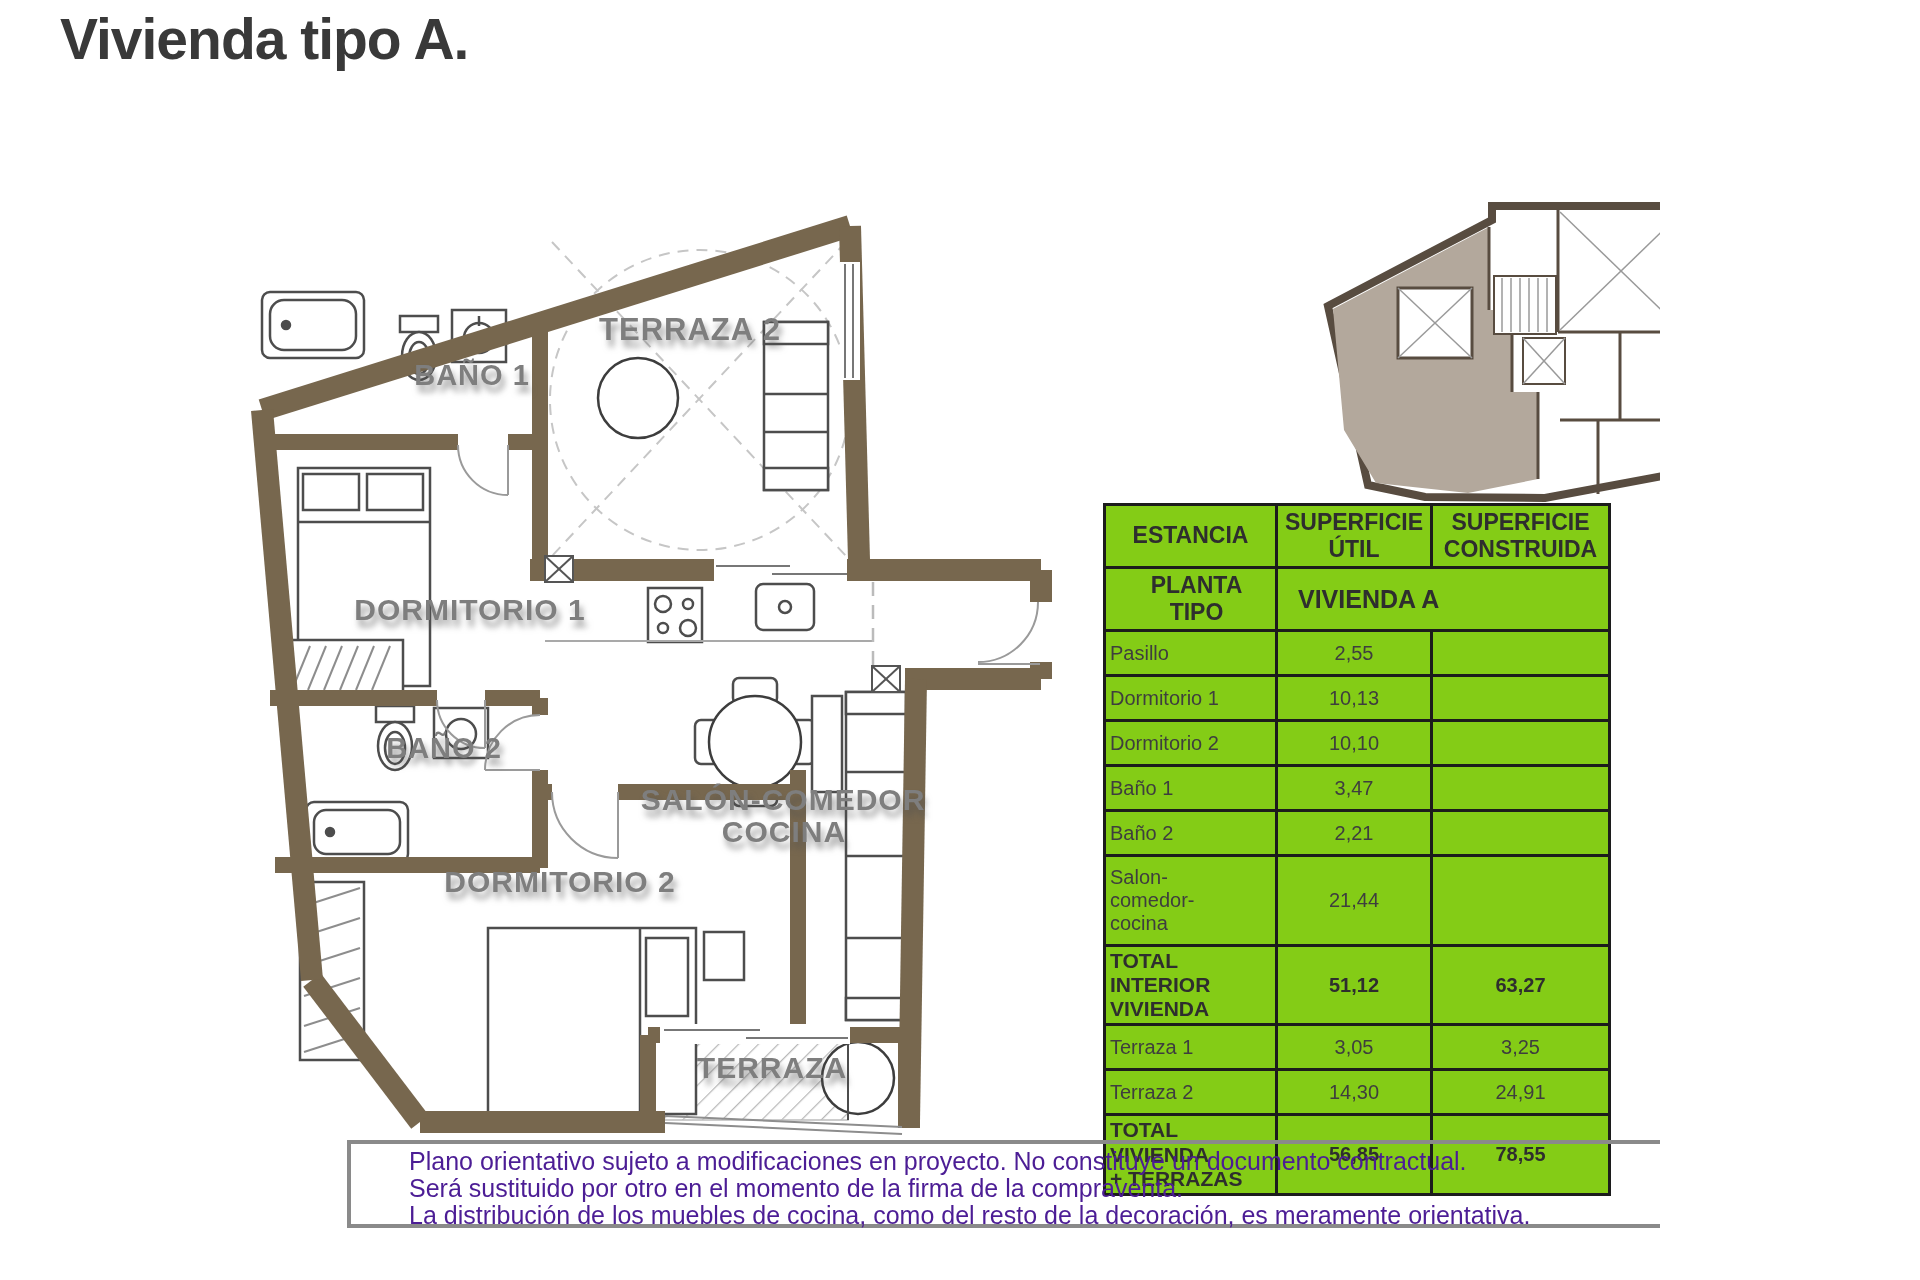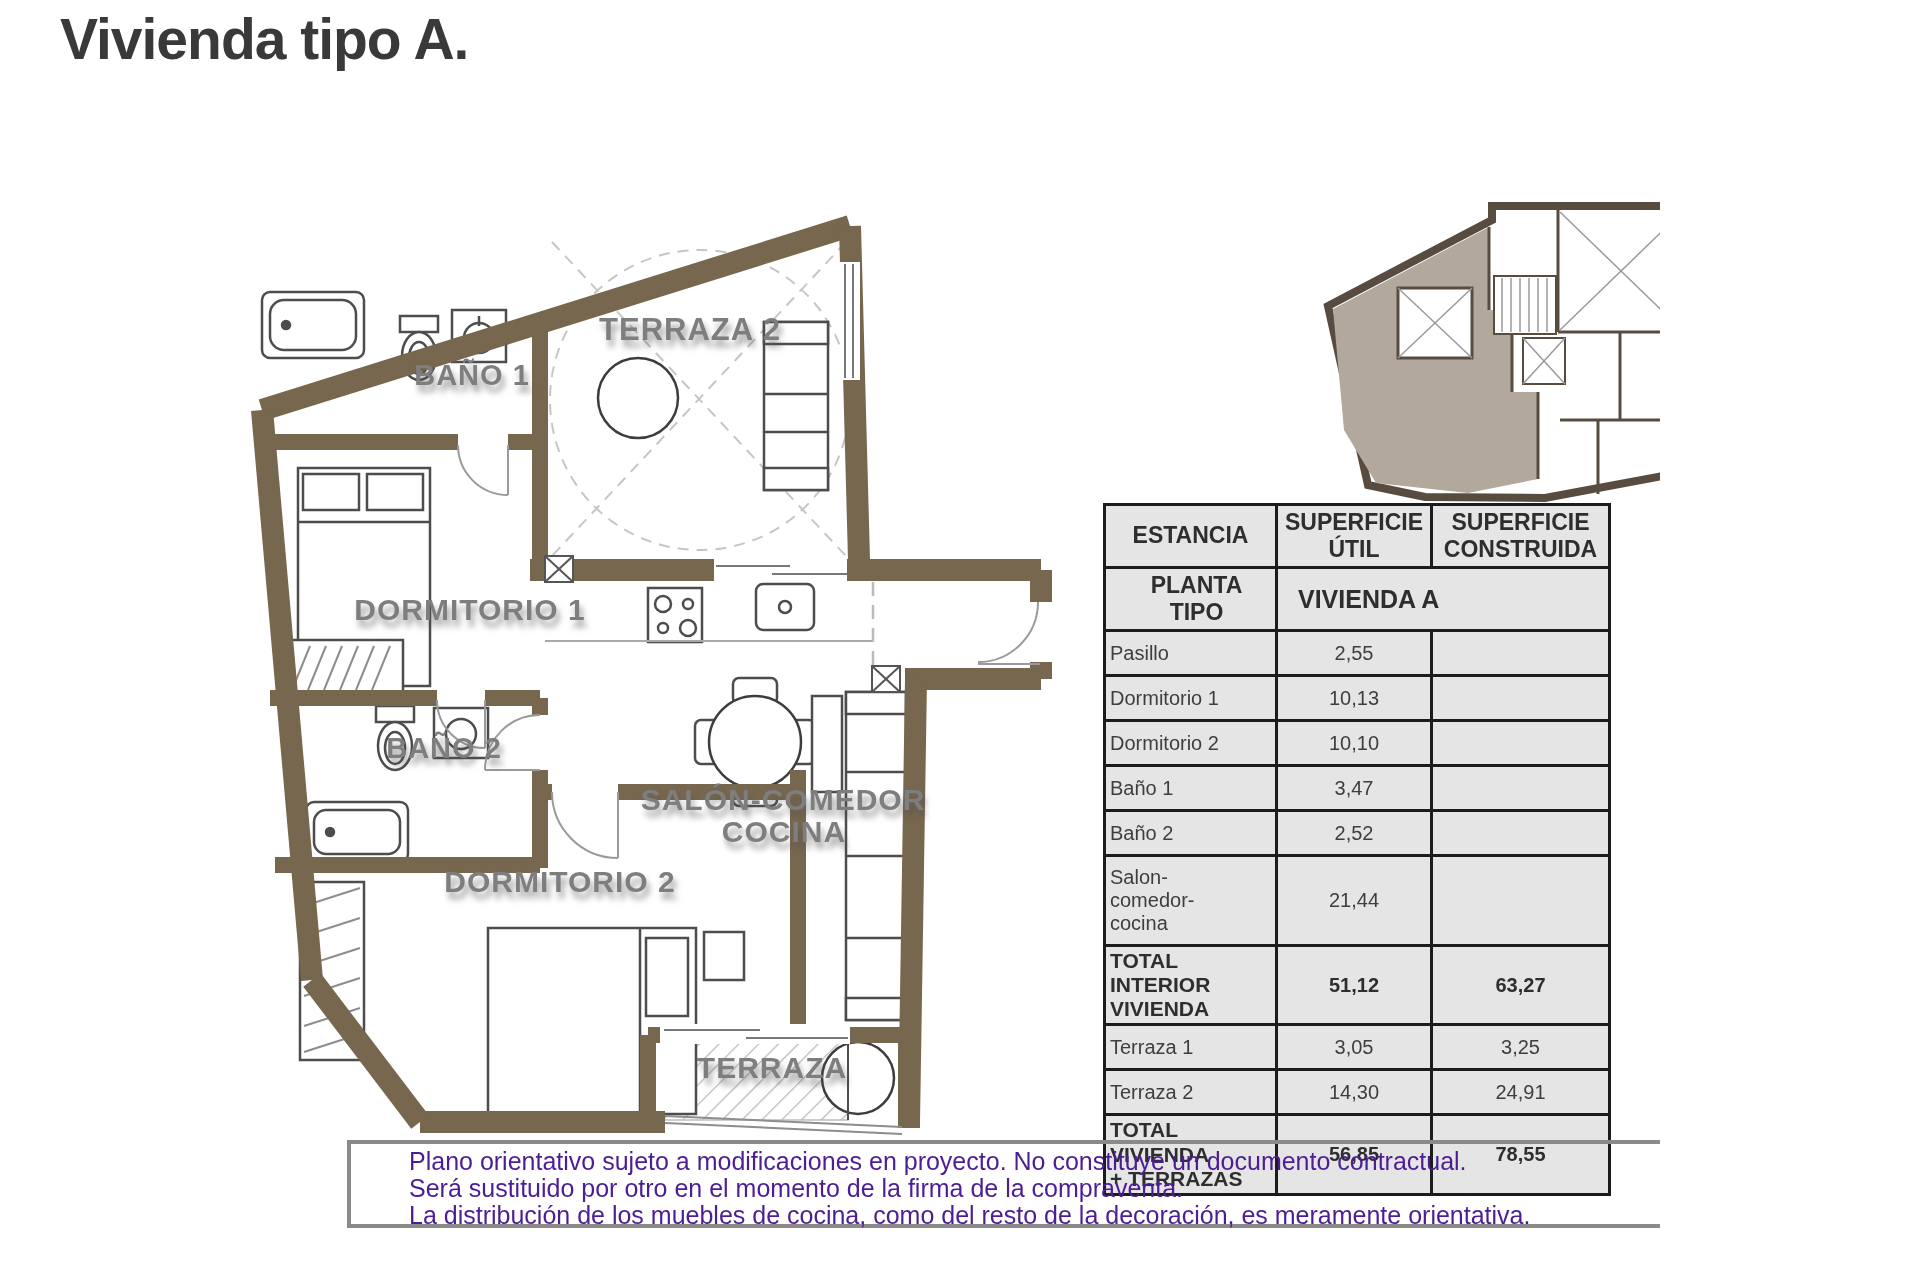--- a/index.html
+++ b/index.html
@@ -5,21 +5,21 @@
   html,body{margin:0;padding:0;background:#ffffff;}
   .page{position:relative;width:1660px;height:1280px;background:#fff;overflow:hidden;
         font-family:"Liberation Sans",sans-serif;}
   .title{position:absolute;left:60px;top:6px;font-size:57px;font-weight:bold;
          color:#393939;letter-spacing:-1px;}
   svg{position:absolute;}
   .plan-label{font-family:"Liberation Sans",sans-serif;font-weight:bold;fill:#7e7e7e;
               letter-spacing:1px;filter:drop-shadow(3px 7px 3px rgba(80,80,80,0.55));}
   
   .table-wrap{position:absolute;left:1103px;top:503px;}
-  table.areas{border-collapse:collapse;table-layout:fixed;width:505px;background:#e5e5e5;}
+  table.areas{border-collapse:collapse;table-layout:fixed;width:505px;background:#84cc16;}
   table.areas th,table.areas td{border:3px solid #1c1c1c;color:#3e3e3e;
       font-size:20px;vertical-align:middle;white-space:pre-line;padding:2px 4px;}
   table.areas thead th{font-weight:bold;font-size:23px;text-align:center;color:#2e2e2e;line-height:1.18;height:56px;}
   tr.planta th{font-weight:bold;text-align:left;padding-left:16px;font-size:25px;height:42px;color:#2e2e2e;}
   tr.planta td{font-weight:bold;text-align:left;padding-left:20px;font-size:25px;color:#2e2e2e;}
   td.room{text-align:left;padding-left:10px;line-height:1.15;}
   td.num{text-align:center;}
   tr.total td{font-weight:bold;color:#2e2e2e;}
   tr.total td.room{font-size:21px;}
   
@@ -313,21 +313,21 @@
             <td class="num">10,10</td>
             <td class="num"></td>
           </tr>
           <tr style="height: 45px;">
             <td class="room">Baño 1</td>
             <td class="num">3,47</td>
             <td class="num"></td>
           </tr>
           <tr style="height: 45px;">
             <td class="room">Baño 2</td>
-            <td class="num">2,52</td>
+            <td class="num">2,21</td>
             <td class="num"></td>
           </tr>
           <tr style="height: 90px;">
             <td class="room">Salon-
 comedor-
 cocina</td>
             <td class="num">21,44</td>
             <td class="num"></td>
           </tr>
           <tr class="total" style="height: 60px;">

